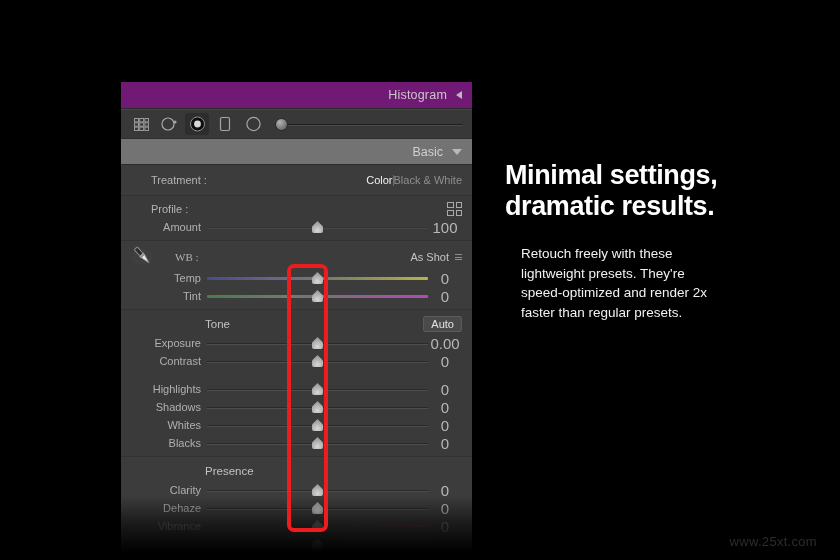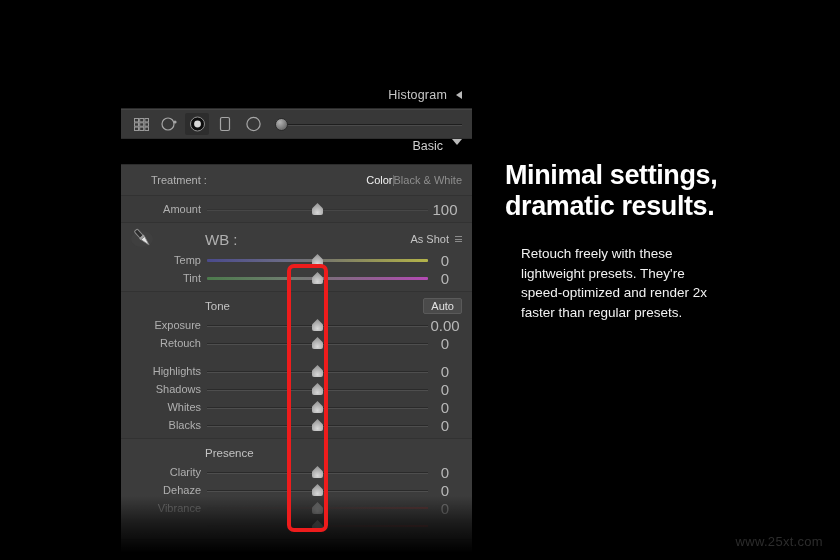--- a/index.html
+++ b/index.html
@@ -21,21 +21,21 @@
     left: 121px;
     top: 82px;
     width: 351px;
     height: 478px;
     background: #3a3a3a;
     overflow: hidden;
   }
 
   .panel-header {
     height: 27px;
-    background: #000000;
+    background: #701a75;
     display: flex;
     align-items: center;
     justify-content: flex-end;
     padding-right: 10px;
     box-sizing: border-box;
     border-bottom: 1px solid #2a2a2a;
   }
   .panel-header-title {
     font-size: 12.5px;
     color: #c8c8c8;
@@ -93,22 +93,23 @@
     left: 2px;
     width: 11px; height: 11px;
     border-radius: 50%;
     background: radial-gradient(circle at 35% 30%, #b4b4b4, #6f6f6f 70%, #515151);
     border: 1px solid #2b2b2b;
   }
 
   
   .section-header {
     height: 26px;
-    background: #000000;
-    display: flex;
+    background: #737373;
+    display: flex;
+    align-items: center;
     justify-content: flex-end;
     padding-right: 10px;
     box-sizing: border-box;
     border-bottom: 1px solid #2c2c2c;
   }
   .section-header-title {
     font-size: 12.5px;
     color: #cfcfcf;
   }
 
@@ -225,21 +226,21 @@
     padding: 1px 7px;
   }
 
   .eyedropper {
     position: absolute;
     left: 8px; top: 2px;
     width: 26px; height: 26px;
   }
 
   .wb-row { height: 24px; }
-  .wb-label { font-size: 15px; color: #b0b0b0; margin-left: 74px; }
+  .wb-label { font-size: 11px; color: #b0b0b0; margin-left: 44px; font-family: Liberation Serif, serif; }
   .wb-right { margin-left: auto; display: flex; align-items: center; gap: 6px; }
   .wb-value { font-size: 11px; color: #c4c4c4; }
   .dots3 { display: flex; flex-direction: column; gap: 1.5px; }
   .dots3 i { width: 7px; height: 1px; background: #8c8c8c; display: block; }
 
   .dim { opacity: .45; }
 
   
   #panel-fade {
     position: absolute;
@@ -281,21 +282,21 @@
   }
   #subcopy {
     font-size: 13.5px;
     line-height: 19.5px;
     color: #f2f2f2;
     margin: 16px;
     max-width: 200px;
   }
   #watermark {
     position: absolute;
-    right: 17px;
+    right: 23px;
     bottom: 11px;
     font-size: 13px;
     color: #2c2c2c;
     letter-spacing: .3px;
   }
 </style>
 </head>
 <body>
 
 <div id="lr-panel">
@@ -365,20 +366,29 @@
       <span class="treat-left">Treatment :</span>
       <span class="treat-right">
         <span class="treat-opt on">Color</span>
         <span class="treat-div"></span>
         <span class="treat-opt">Black &amp; White</span>
       </span>
     </div>
   </div>
 
   <div class="block alt">
+    <div class="row">
+      <span class="treat-left">Profile :</span>
+      <span style="margin-left:auto" class="grid-icon">
+        <i></i>
+          <i></i>
+          <i></i>
+          <i></i>
+      </span>
+    </div>
     <div class="row">
       <span class="row-label label-w">Amount</span>
       <span class="slider">
         <span class="track faint"></span>
         <span class="knob" style="left:50%"></span>
       </span>
       <span class="val">100</span>
     </div>
   </div>
 
@@ -427,21 +437,21 @@
     </div>
     <div class="row">
       <span class="row-label label-w">Exposure</span>
       <span class="slider">
         <span class="track"></span>
         <span class="knob" style="left:50%"></span>
       </span>
       <span class="val">0.00</span>
     </div>
     <div class="row">
-      <span class="row-label label-w">Retouch</span>
+      <span class="row-label label-w">Contrast</span>
       <span class="slider">
         <span class="track"></span>
         <span class="knob" style="left:50%"></span>
       </span>
       <span class="val">0</span>
     </div>
 
     <div style="height:10px"></div>
 
     <div class="row">

